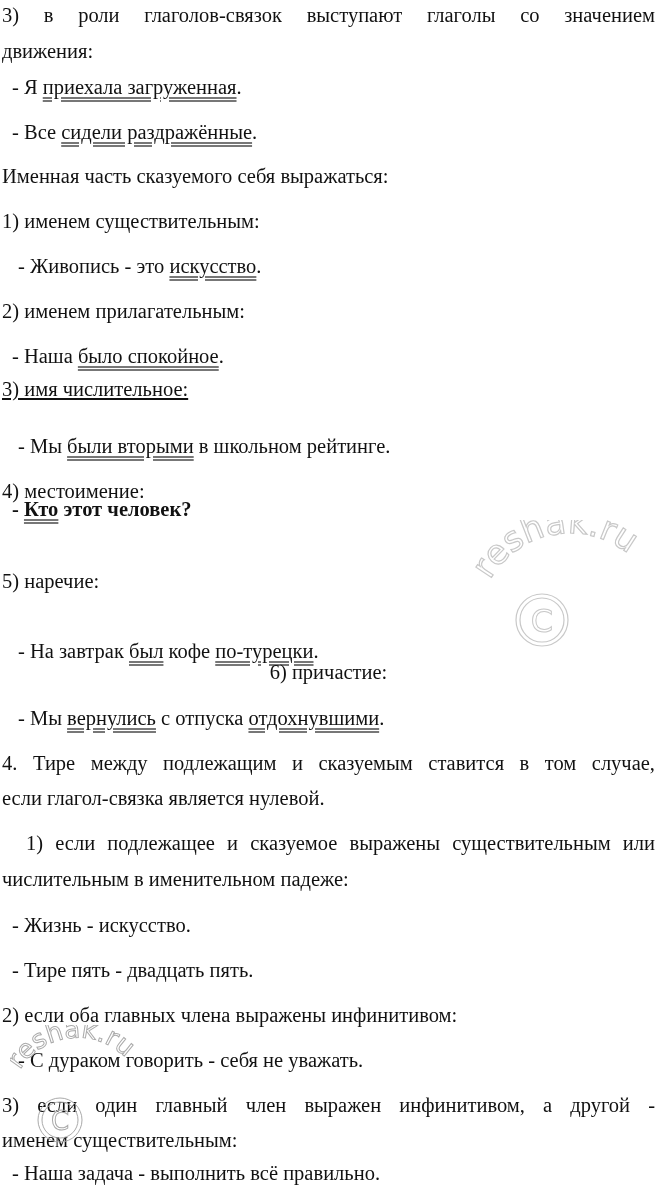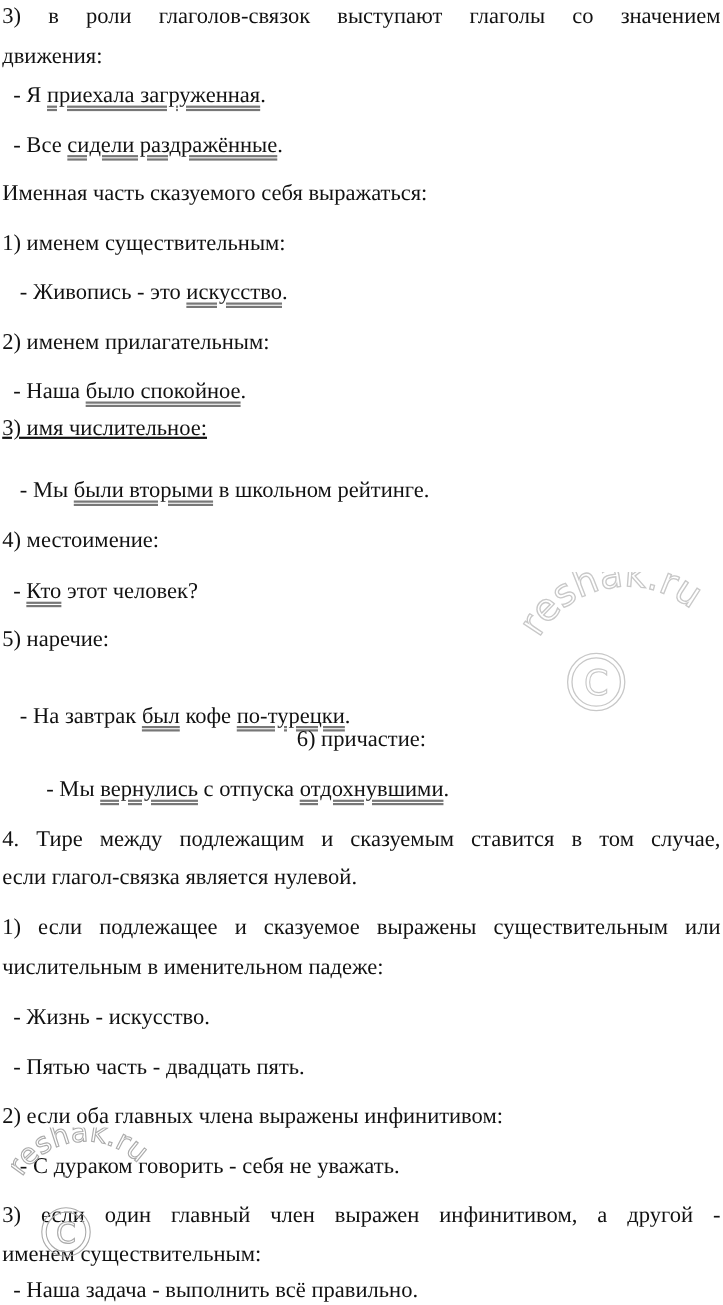--- a/index.html
+++ b/index.html
@@ -45,41 +45,41 @@
   <div class="line ex" style="top:343px;">
     <span>- Наша </span><span class="u">было спокойное</span><span>.</span>
   </div>
 
   <div class="line" style="top:376px;text-decoration:underline;">3) имя числительное:</div>
   <div class="line ex2" style="top:433px;">
     <span>- Мы </span><span class="u">были вторыми</span><span> в школьном рейтинге.</span>
   </div>
 
   <div class="line" style="top:478px;">4) местоимение:</div>
-  <div class="line ex" style="top:525px;">
+  <div class="line ex" style="top:496px;font-weight:bold;">
     <span>- </span><span class="u">Кто</span><span> этот человек?</span>
   </div>
 
   <div class="line" style="top:568px;">5) наречие:</div>
   <div class="line ex2" style="top:614px;margin-top:24px;">
     <span>- На завтрак </span><span class="u">был</span><span> кофе </span><span class="u">по-турецки</span><span>.</span>
   </div>
 
   <div class="line" style="top:659px;text-align:center;">6) причастие:</div>
-  <div class="line ex2" style="top:705px;margin-left:24px;">
+  <div class="line ex2" style="top:705px;">
     <span>- Мы </span><span class="u">вернулись</span><span> с отпуска </span><span class="u">отдохнувшими</span><span>.</span>
   </div>
 
   <div class="line justify" style="top:750px;">4. Тире между подлежащим и сказуемым ставится в том случае,</div>
   <div class="line" style="top:785px;">если глагол-связка является нулевой.</div>
 
-  <div class="line justify" style="top:830px;">1) если подлежащее и сказуемое выражены существительным или</div>
+  <div class="line justify" style="top:830px;margin-left:24px;">1) если подлежащее и сказуемое выражены существительным или</div>
   <div class="line" style="top:866px;">числительным в именительном падеже:</div>
   <div class="line ex" style="top:912px;">- Жизнь - искусство.</div>
-  <div class="line ex" style="top:957px;">- Пятью часть - двадцать пять.</div>
+  <div class="line ex" style="top:957px;">- Тире пять - двадцать пять.</div>
 
   <div class="line" style="top:1002px;">2) если оба главных члена выражены инфинитивом:</div>
   <div class="line ex2" style="top:1047px;">- С дураком говорить - себя не уважать.</div>
 
   <div class="line justify" style="top:1092px;">3) если один главный член выражен инфинитивом, а другой -</div>
   <div class="line" style="top:1127px;">именем существительным:</div>
   <div class="line ex" style="top:1160px;">- Наша задача - выполнить всё правильно.</div>
 </div>
 
 <svg class="wm" style="left:470px; top:520px;" width="190" height="180" viewBox="0 0 190 180">

